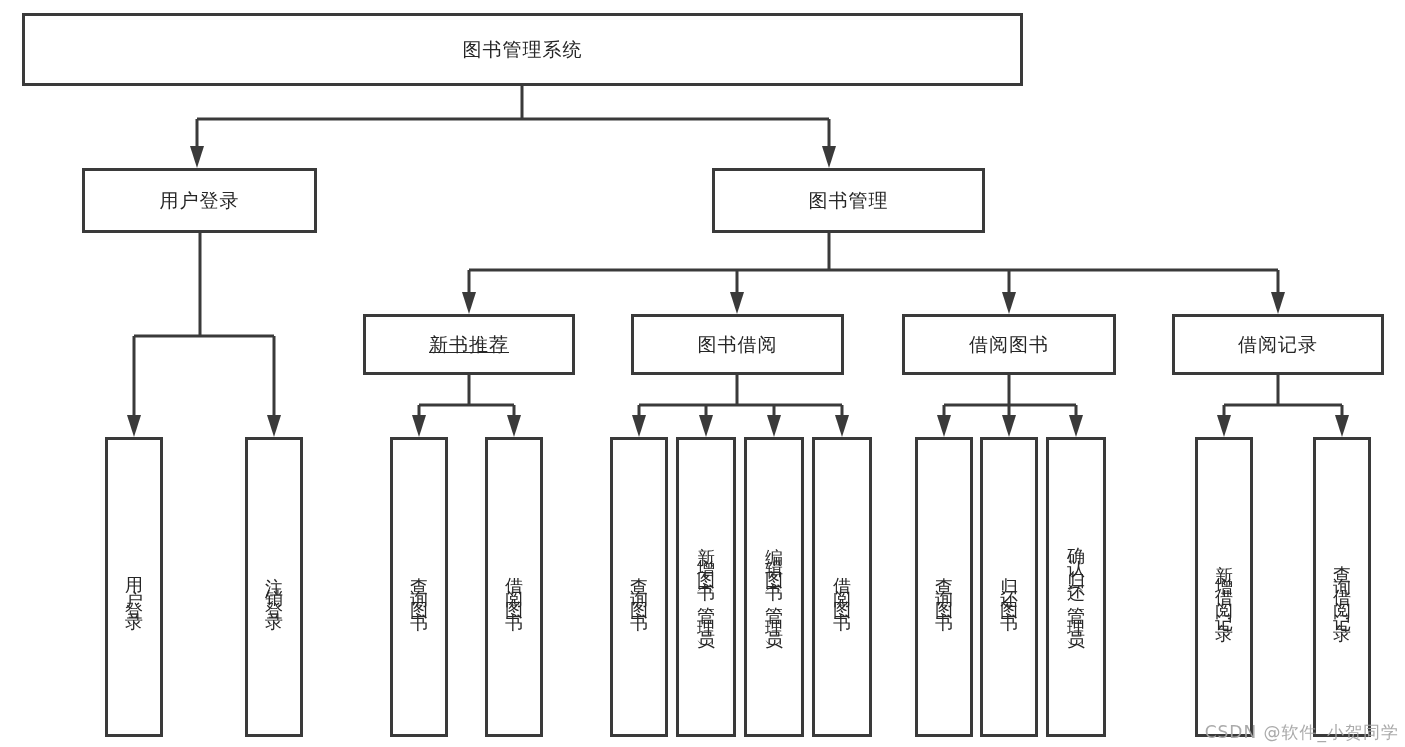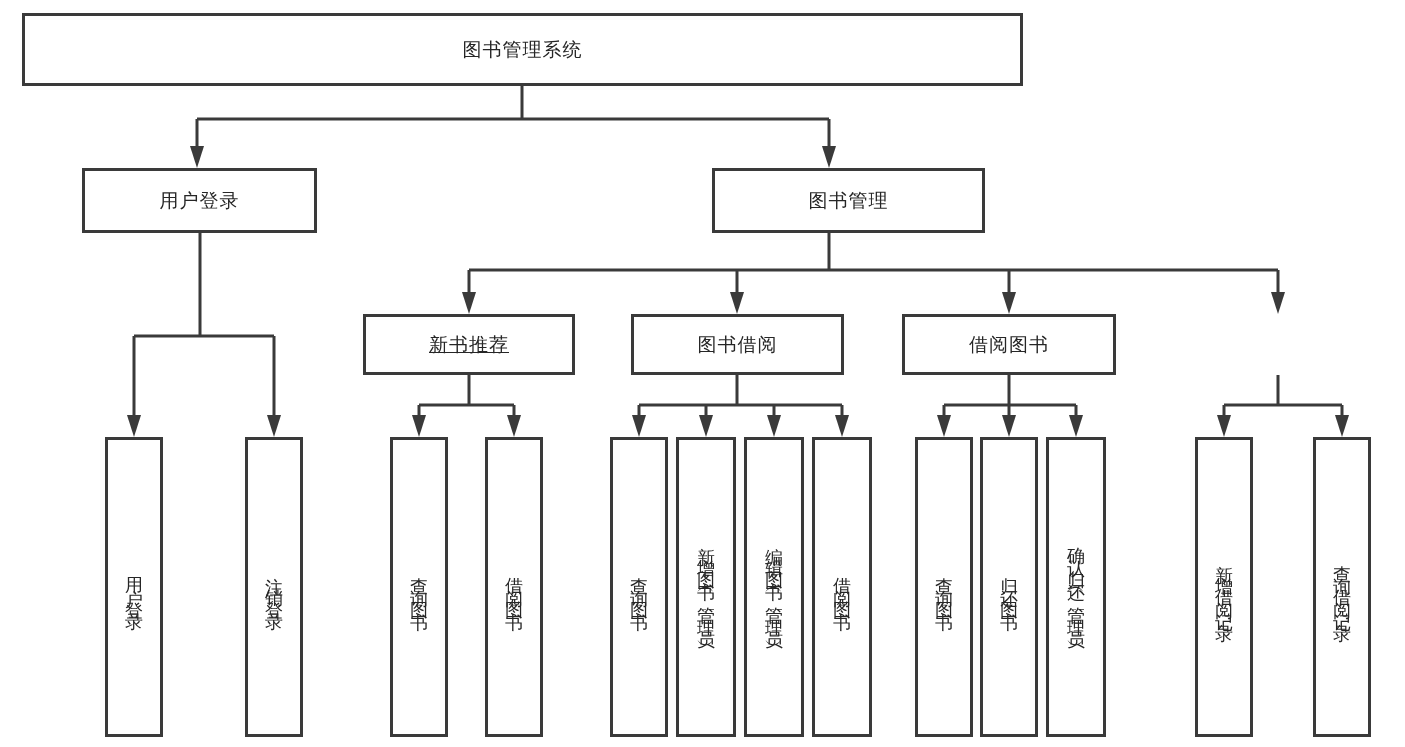--- a/index.html
+++ b/index.html
@@ -88,20 +88,23 @@
 
   <div class="node hnode" style="left:363px;top:314px;width:212px;height:61px;text-decoration:underline;">
     <span>新书推荐</span>
   </div>
   <div class="node hnode" style="left:631px;top:314px;width:213px;height:61px;">
     <span>图书借阅</span>
   </div>
   <div class="node hnode" style="left:902px;top:314px;width:214px;height:61px;">
     <span>借阅图书</span>
   </div>
+  <div class="node hnode" style="left:1172px;top:314px;width:212px;height:61px;">
+    <span>借阅记录</span>
+  </div>
 
   <div class="node leaf" style="left:105px;top:437px;width:58px;height:300px;">
     <span class="vtext">用户登录</span>
   </div>
   <div class="node leaf" style="left:245px;top:437px;width:58px;height:300px;">
     <span class="vtext">注销登录</span>
   </div>
 
   <div class="node leaf" style="left:390px;top:437px;width:58px;height:300px;">
     <span class="vtext">查询图书</span>
@@ -133,14 +136,15 @@
     <span class="vtext">确认归还（管理员）</span>
   </div>
 
   <div class="node leaf" style="left:1195px;top:437px;width:58px;height:300px;">
     <span class="vtext">新增借阅记录</span>
   </div>
   <div class="node leaf" style="left:1313px;top:437px;width:58px;height:300px;">
     <span class="vtext">查询借阅记录</span>
   </div>
 
+  <div class="watermark">CSDN @软件_小贺同学</div>
 
 </div>
 
 </body></html>

